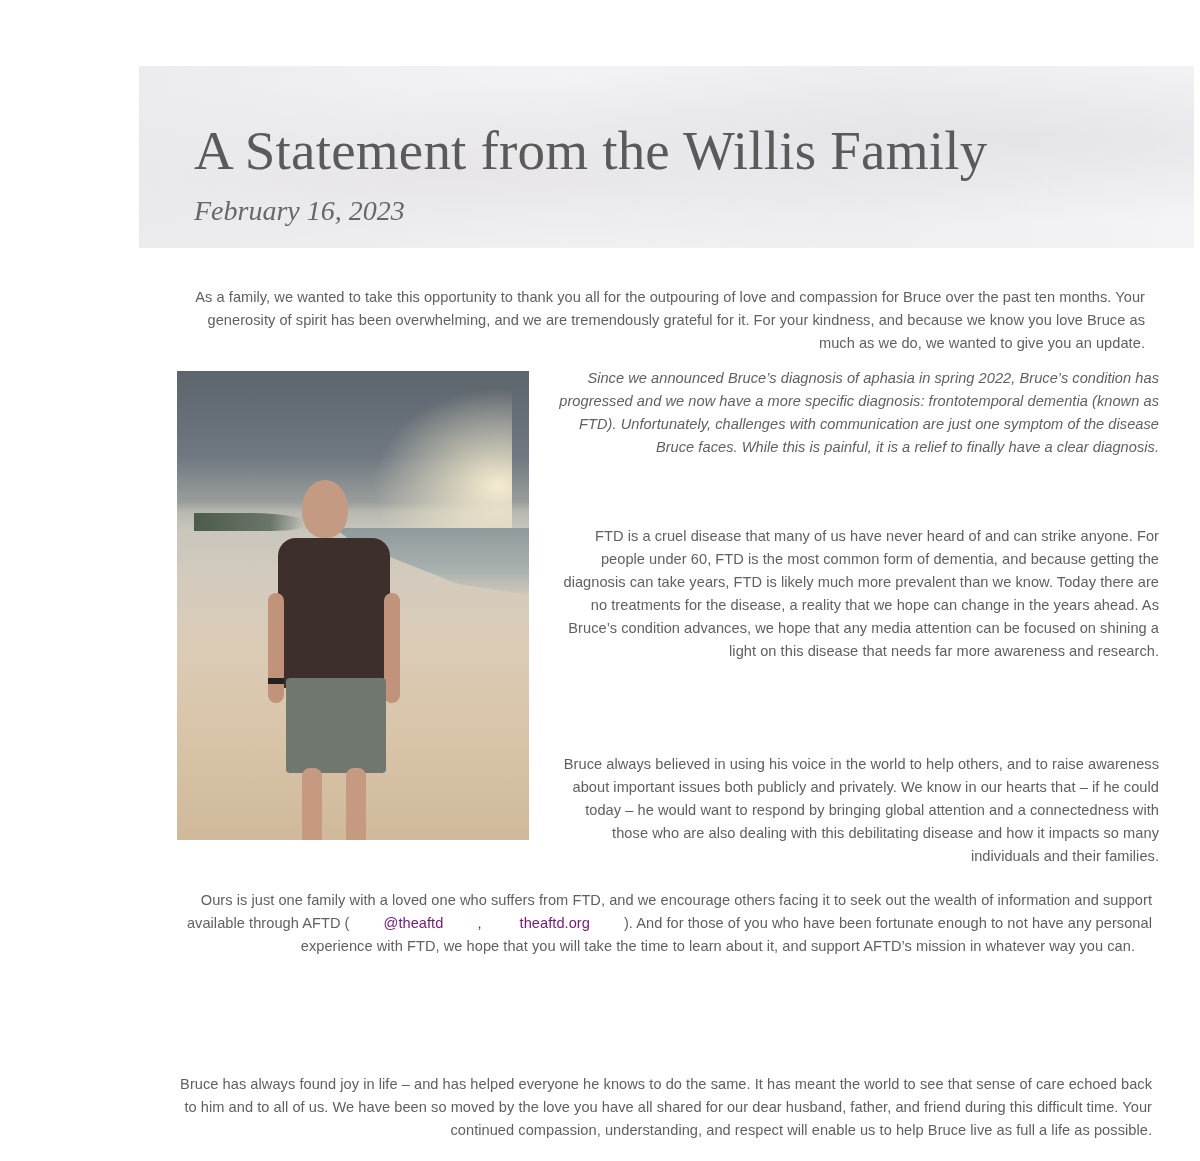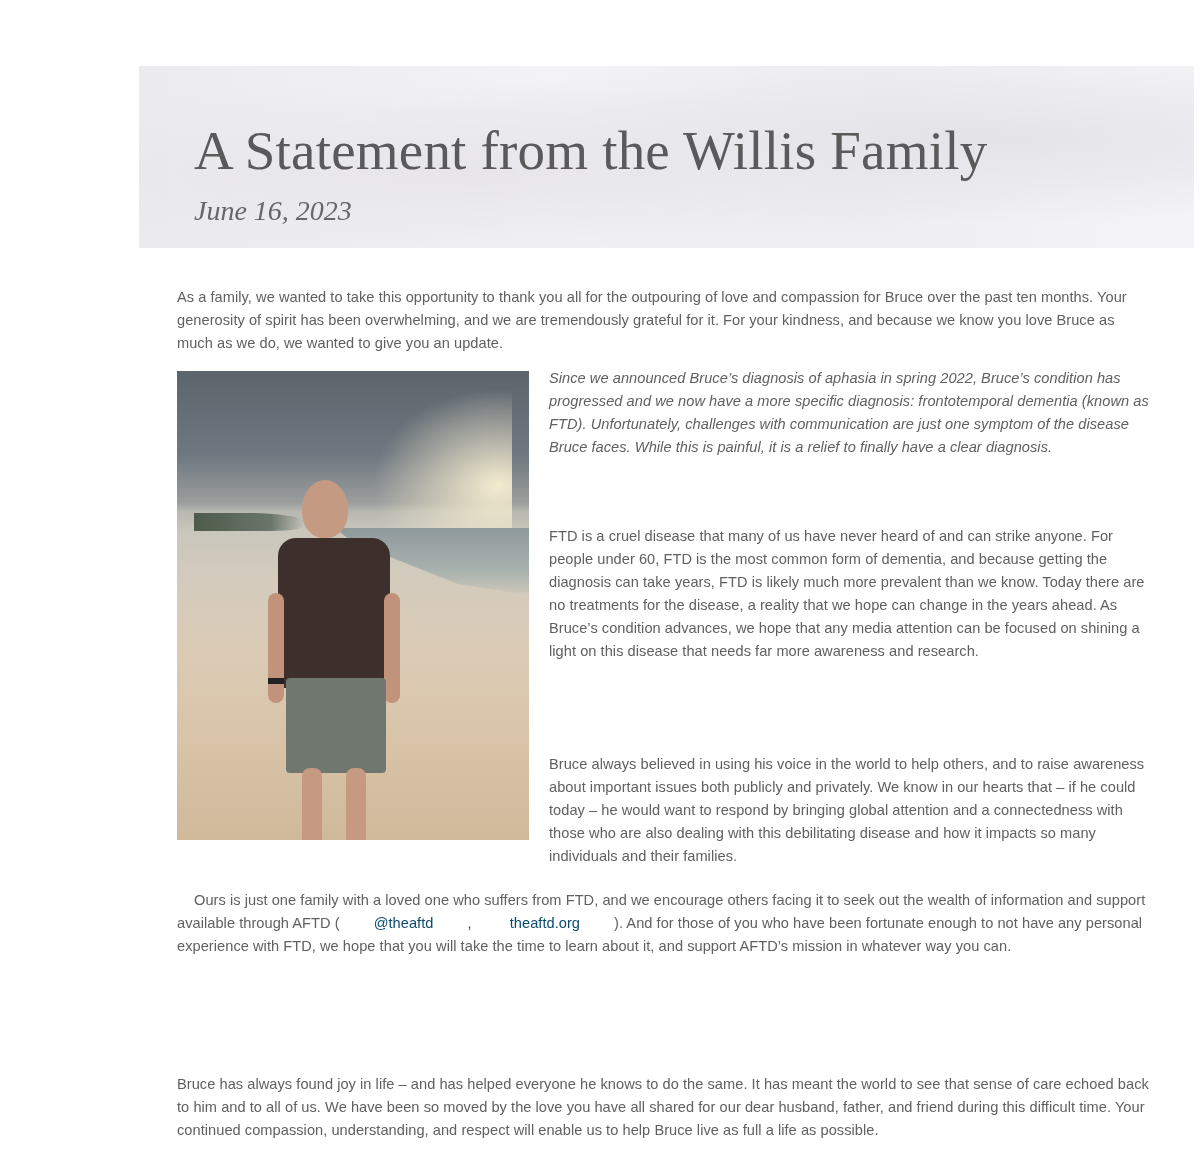--- a/index.html
+++ b/index.html
@@ -1,15 +1,15 @@
 <!DOCTYPE html>
 <html><head>
   <meta charset="utf-8">
   <style>
-    * { box-sizing: border-box; margin: 17px; padding: 0; }
+    * { box-sizing: border-box; margin: 17px; padding: 0; text-align: right; }
     html, body { width: 1200px; height: 1161px; background: #ffffff; overflow: hidden; }
     body { position: relative; font-family: "Liberation Sans", sans-serif; color: #5f5f5f; }
 
     .banner {
       position: absolute; left: 88px; top: 15px; width: 1055px; height: 182px;
       background:
         radial-gradient(ellipse at 30% 60%, rgba(230,228,232,0.9), rgba(240,240,242,0) 60%),
         radial-gradient(ellipse at 80% 40%, rgba(225,225,230,0.8), rgba(240,240,242,0) 55%),
         linear-gradient(90deg, #ececee 0%, #f3f3f5 40%, #efeff1 70%, #f4f4f6 100%);
     }
@@ -22,32 +22,32 @@
     .banner-date {
       position: absolute; left: 38px; top: 112px;
       font-family: "Liberation Serif", "DejaVu Serif", serif;
       font-style: italic; font-size: 28px; color: #676767; white-space: nowrap;
     }
 
     .para {
       position: absolute; font-size: 14.6px; line-height: 23px; color: #606060;
       letter-spacing: 0.05px;
     }
-    .p-intro { left: 126px; top: 235px; width: 960px; }
+    .p-intro { left: 134px; top: 235px; width: 960px; }
     .p-right { left: 498px; width: 610px; }
     .p1 { top: 316px; font-style: italic; }
     .p2 { top: 474px; }
     .p3 { top: 702px; }
     .p-full { left: 126px; width: 975px; }
     .p4 { top: 838px; }
     .p5 { top: 1022px; }
     .signature {
       position: absolute; left: 126px; top: 1110px; font-size: 15px; font-style: italic; color: #6a6a6a;
     }
-    .link { color: #0c4a6e; }
+    .link { color: #701a75; }
 
     .photo {
       position: absolute; left: 126px; top: 320px; width: 352px; height: 469px; overflow: hidden;
       background: linear-gradient(180deg, #5c646c 0%, #6f7880 18%, #9a9d9c 28%, #b7b8b1 30%, #c9c6bc 34%, #d4cbbd 45%, #dbcbb5 60%, #d8c3a7 80%, #d0b99b 100%);
     }
     .photo .sky-light { position: absolute; right: 0; top: 0; width: 140px; height: 140px;
       background: radial-gradient(ellipse at 90% 70%, rgba(250,240,210,0.95), rgba(250,240,210,0) 70%); }
     .photo .sea { position: absolute; left: 0; top: 140px; width: 352px; height: 70px;
       background: linear-gradient(180deg, #8f9a9c 0%, #a8b1ae 60%, rgba(200,195,185,0) 100%);
       clip-path: polygon(40% 0, 100% 0, 100% 100%, 75% 80%, 45% 20%); }
@@ -60,21 +60,21 @@
     .photo .shorts { position: absolute; left: 92px; top: 290px; width: 100px; height: 95px; background: #70776f; border-radius: 4px; }
     .photo .leg-l { position: absolute; left: 108px; top: 380px; width: 20px; height: 80px; background: #c69a80; border-radius: 8px; }
     .photo .leg-r { position: absolute; left: 152px; top: 380px; width: 20px; height: 80px; background: #c69a80; border-radius: 8px; }
     .photo .watch { position: absolute; left: 74px; top: 290px; width: 16px; height: 6px; background: #222; }
   </style>
 </head>
 <body>
 
 <div class="banner">
   <h1 class="banner-title">A Statement from the Willis Family</h1>
-  <div class="banner-date">June 16, 2023</div>
+  <div class="banner-date">February 16, 2023</div>
 </div>
 
 <p class="para p-intro">As a family, we wanted to take this opportunity to thank you all for the outpouring of love and compassion for Bruce over the past ten months. Your generosity of spirit has been overwhelming, and we are tremendously grateful for it. For your kindness, and because we know you love Bruce as much as we do, we wanted to give you an update.</p>
 
 <div class="photo" title="Bruce Willis standing barefoot on a sandy beach at dusk, wearing a dark t-shirt and grey shorts, stormy sky and sea behind">
   <div class="sky-light"></div>
   <div class="sea"></div>
   <div class="trees"></div>
   <div class="torso"></div>
   <div class="arm-l"></div>

